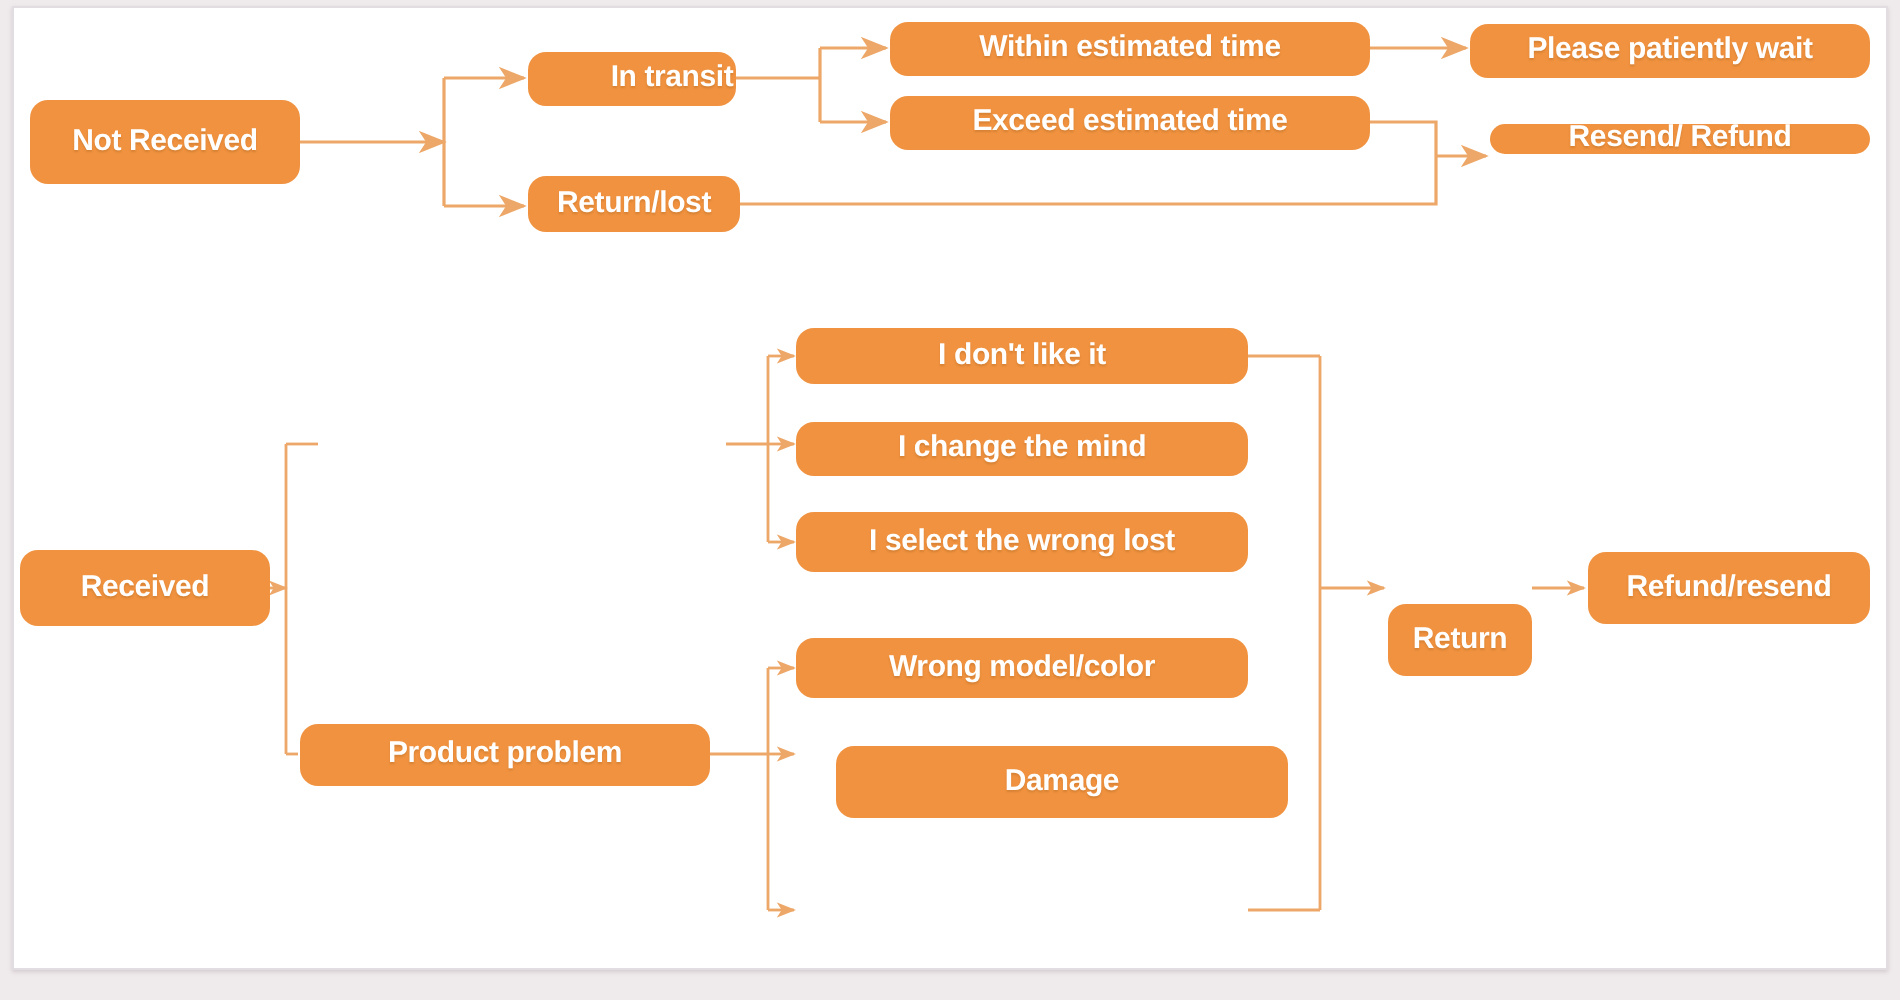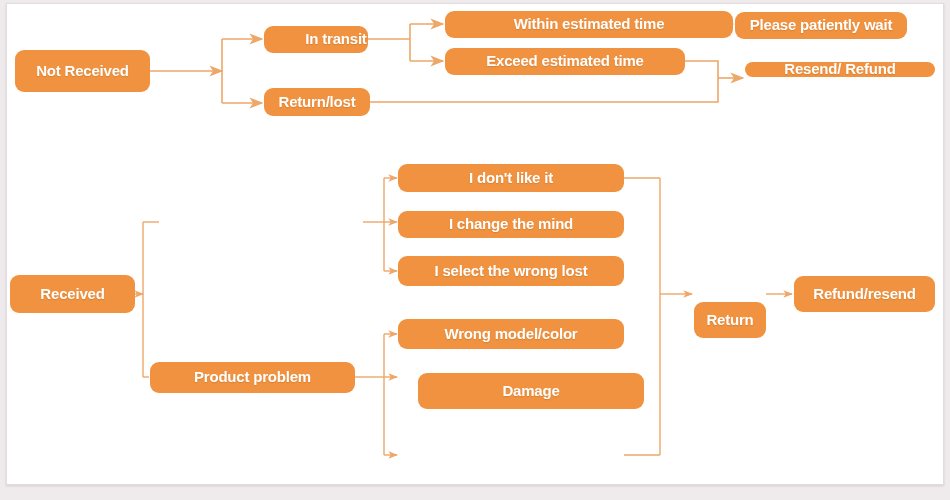--- a/index.html
+++ b/index.html
@@ -124,25 +124,25 @@
       <path d="M766,294 L792,294" marker-end="url(#arwsm)"></path>
     </g>
   </svg>
 
   <div class="node" style="left:15px; top:50px; width:135px; height:42px;">Not Received</div>
 
   <div class="node" style="left:264px; top:26px; width:104px; height:27px;padding-left:48px;">In transit</div>
 
   <div class="node" style="left:264px; top:88px; width:106px; height:28px;">Return/lost</div>
 
-  <div class="node" style="left:445px; top:11px; width:288px; height:27px;">Within estimated time</div>
+  <div class="node" style="left:445px; top:11px; width:240px; height:27px;">Within estimated time</div>
 
   <div class="node" style="left:445px; top:48px; width:240px; height:27px;">Exceed estimated time</div>
 
-  <div class="node" style="left:735px; top:12px; width:172px; height:27px;">Please patiently wait</div>
+  <div class="node" style="left:735px; top:12px; width:200px; height:27px;">Please patiently wait</div>
 
   <div class="node" style="left:745px; top:62px; width:190px; height:15px;">Resend/ Refund</div>
 
   <div class="node" style="left:10px; top:275px; width:125px; height:38px;">Received</div>
 
 
   <div class="node" style="left:150px; top:362px; width:205px; height:31px;">Product problem</div>
 
   <div class="node" style="left:398px; top:164px; width:226px; height:28px;">I don't like it</div>
 

